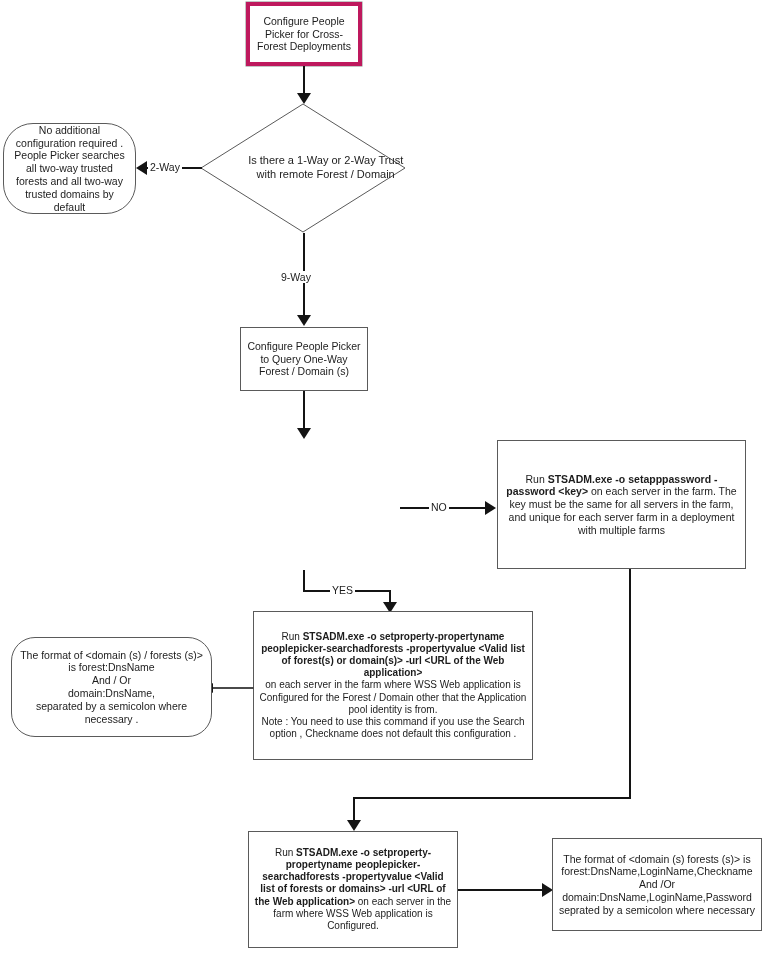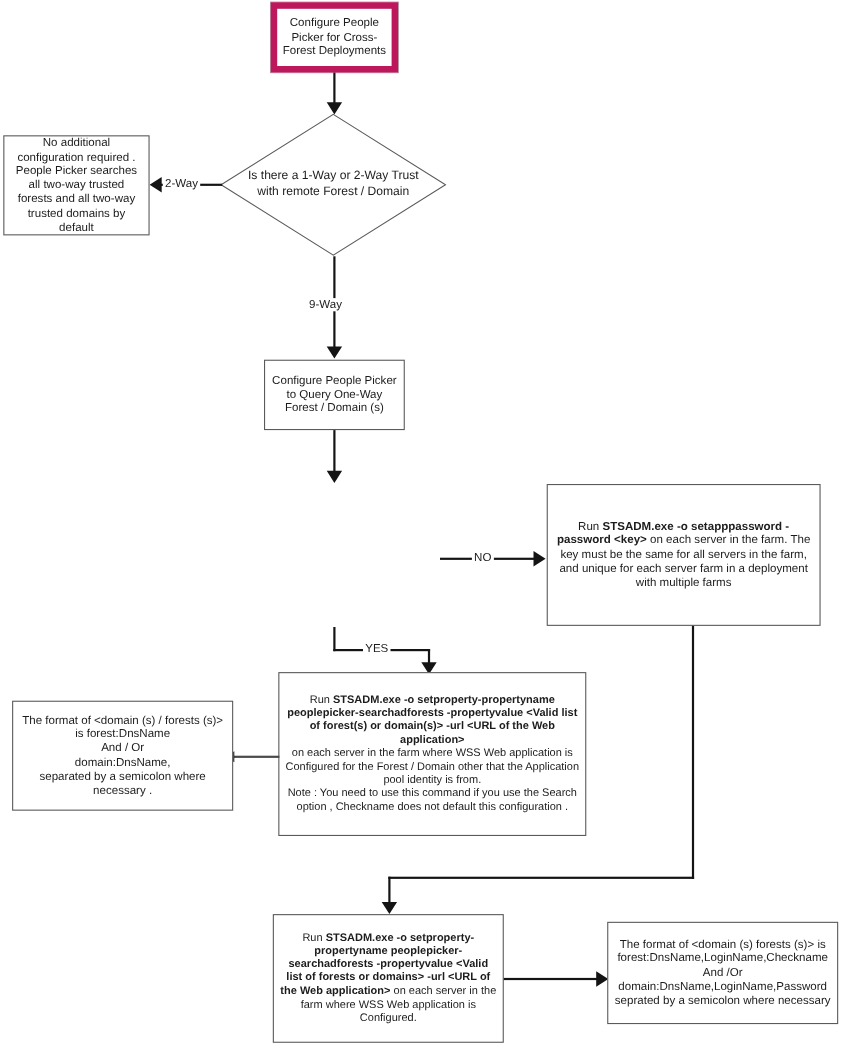--- a/index.html
+++ b/index.html
@@ -30,30 +30,30 @@
     justify-content: center;
     text-align: center;
     line-height: 1.22;
     color: #1c1c1c;
   }
   .node .inner {
     padding: 2px 5px;
     width: 100%;
   }
   .node.thickline {
-    border: 6px solid #be185d;
+    border: 4px solid #be185d;
     box-shadow: 0 0 0 0.5px #8c8c8c;
     justify-content: flex-end;
   }
   
   .diamond {
     position: absolute;
     display: flex;
     align-items: center;
-    justify-content: center;
+    justify-content: flex-end;
   }
   .diamond svg {
     position: absolute;
     left: 0;
     top: 0;
   }
   .diamond .dtext {
     position: relative;
     text-align: center;
     line-height: 1.25;
@@ -122,21 +122,21 @@
     <svg width="206" height="130" viewBox="0 0 206 130">
       <polygon points="103,1 205,65 103,129 1,65" fill="#ffffff" stroke="#5a5a5a" stroke-width="1"></polygon>
     </svg>
     <div class="dtext fs11">Is there a  1-Way or 2-Way Trust with remote Forest / Domain</div>
   </div>
 
   <div class="conn h" style="left:144px; top:167px; width:58px;"></div>
   <div class="arrow left" style="left:136px; top:161px;"></div>
   <div class="edge-label fs10" style="left:148px; top:161px;">2-Way</div>
 
-  <div class="node" style="left:3px; top:123px; width:133px; height:91px; font-size:10.5px;">
+  <div class="node" style="left:3px; top:123px; width:133px; height:91px; font-size:10.5px;border-radius:30px;">
     <div class="inner">No additional configuration required . People Picker searches all two-way trusted forests and all two-way trusted domains by default</div>
   </div>
 
   <div class="conn v" style="left:303px; top:233px; height:86px;"></div>
   <div class="arrow down" style="left:297px; top:315px;"></div>
   <div class="edge-label fs10" style="left:279px; top:271px;">9-Way</div>
 
   <div class="node" style="left:240px; top:327px; width:128px; height:64px; font-size:10.5px;">
     <div class="inner">Configure People Picker to Query One-Way Forest / Domain (s)</div>
   </div>
@@ -165,21 +165,21 @@
     <div class="inner">
       <span>Run </span><b>STSADM.exe -o setproperty-propertyname peoplepicker-searchadforests -propertyvalue &lt;Valid list of forest(s) or domain(s)&gt;  -url &lt;URL of the Web application&gt;</b><br>
       <span>on each server in the farm where WSS Web application is Configured for the Forest / Domain other that the Application pool identity is from.</span><br>
       <span>Note : You need to use this command if you use the Search option , Checkname does not default this configuration .</span>
     </div>
   </div>
 
   <div class="conn thin h" style="left:212px; top:687px; width:42px;"></div>
   <div class="arrow small left" style="left:205px; top:683px;"></div>
 
-  <div class="node" style="left:11px; top:637px; width:201px; height:100px; font-size:10.5px;">
+  <div class="node" style="left:11px; top:637px; width:201px; height:100px; font-size:10.5px;border-radius:24px;">
     <div class="inner">
       <span>The format of &lt;domain (s) / forests (s)&gt;</span><br>
       <span>is forest:DnsName</span><br>
       <span>And / Or</span><br>
       <span>domain:DnsName,</span><br>
       <span>separated by a semicolon where</span><br>
       <span>necessary .</span>
     </div>
   </div>
 

